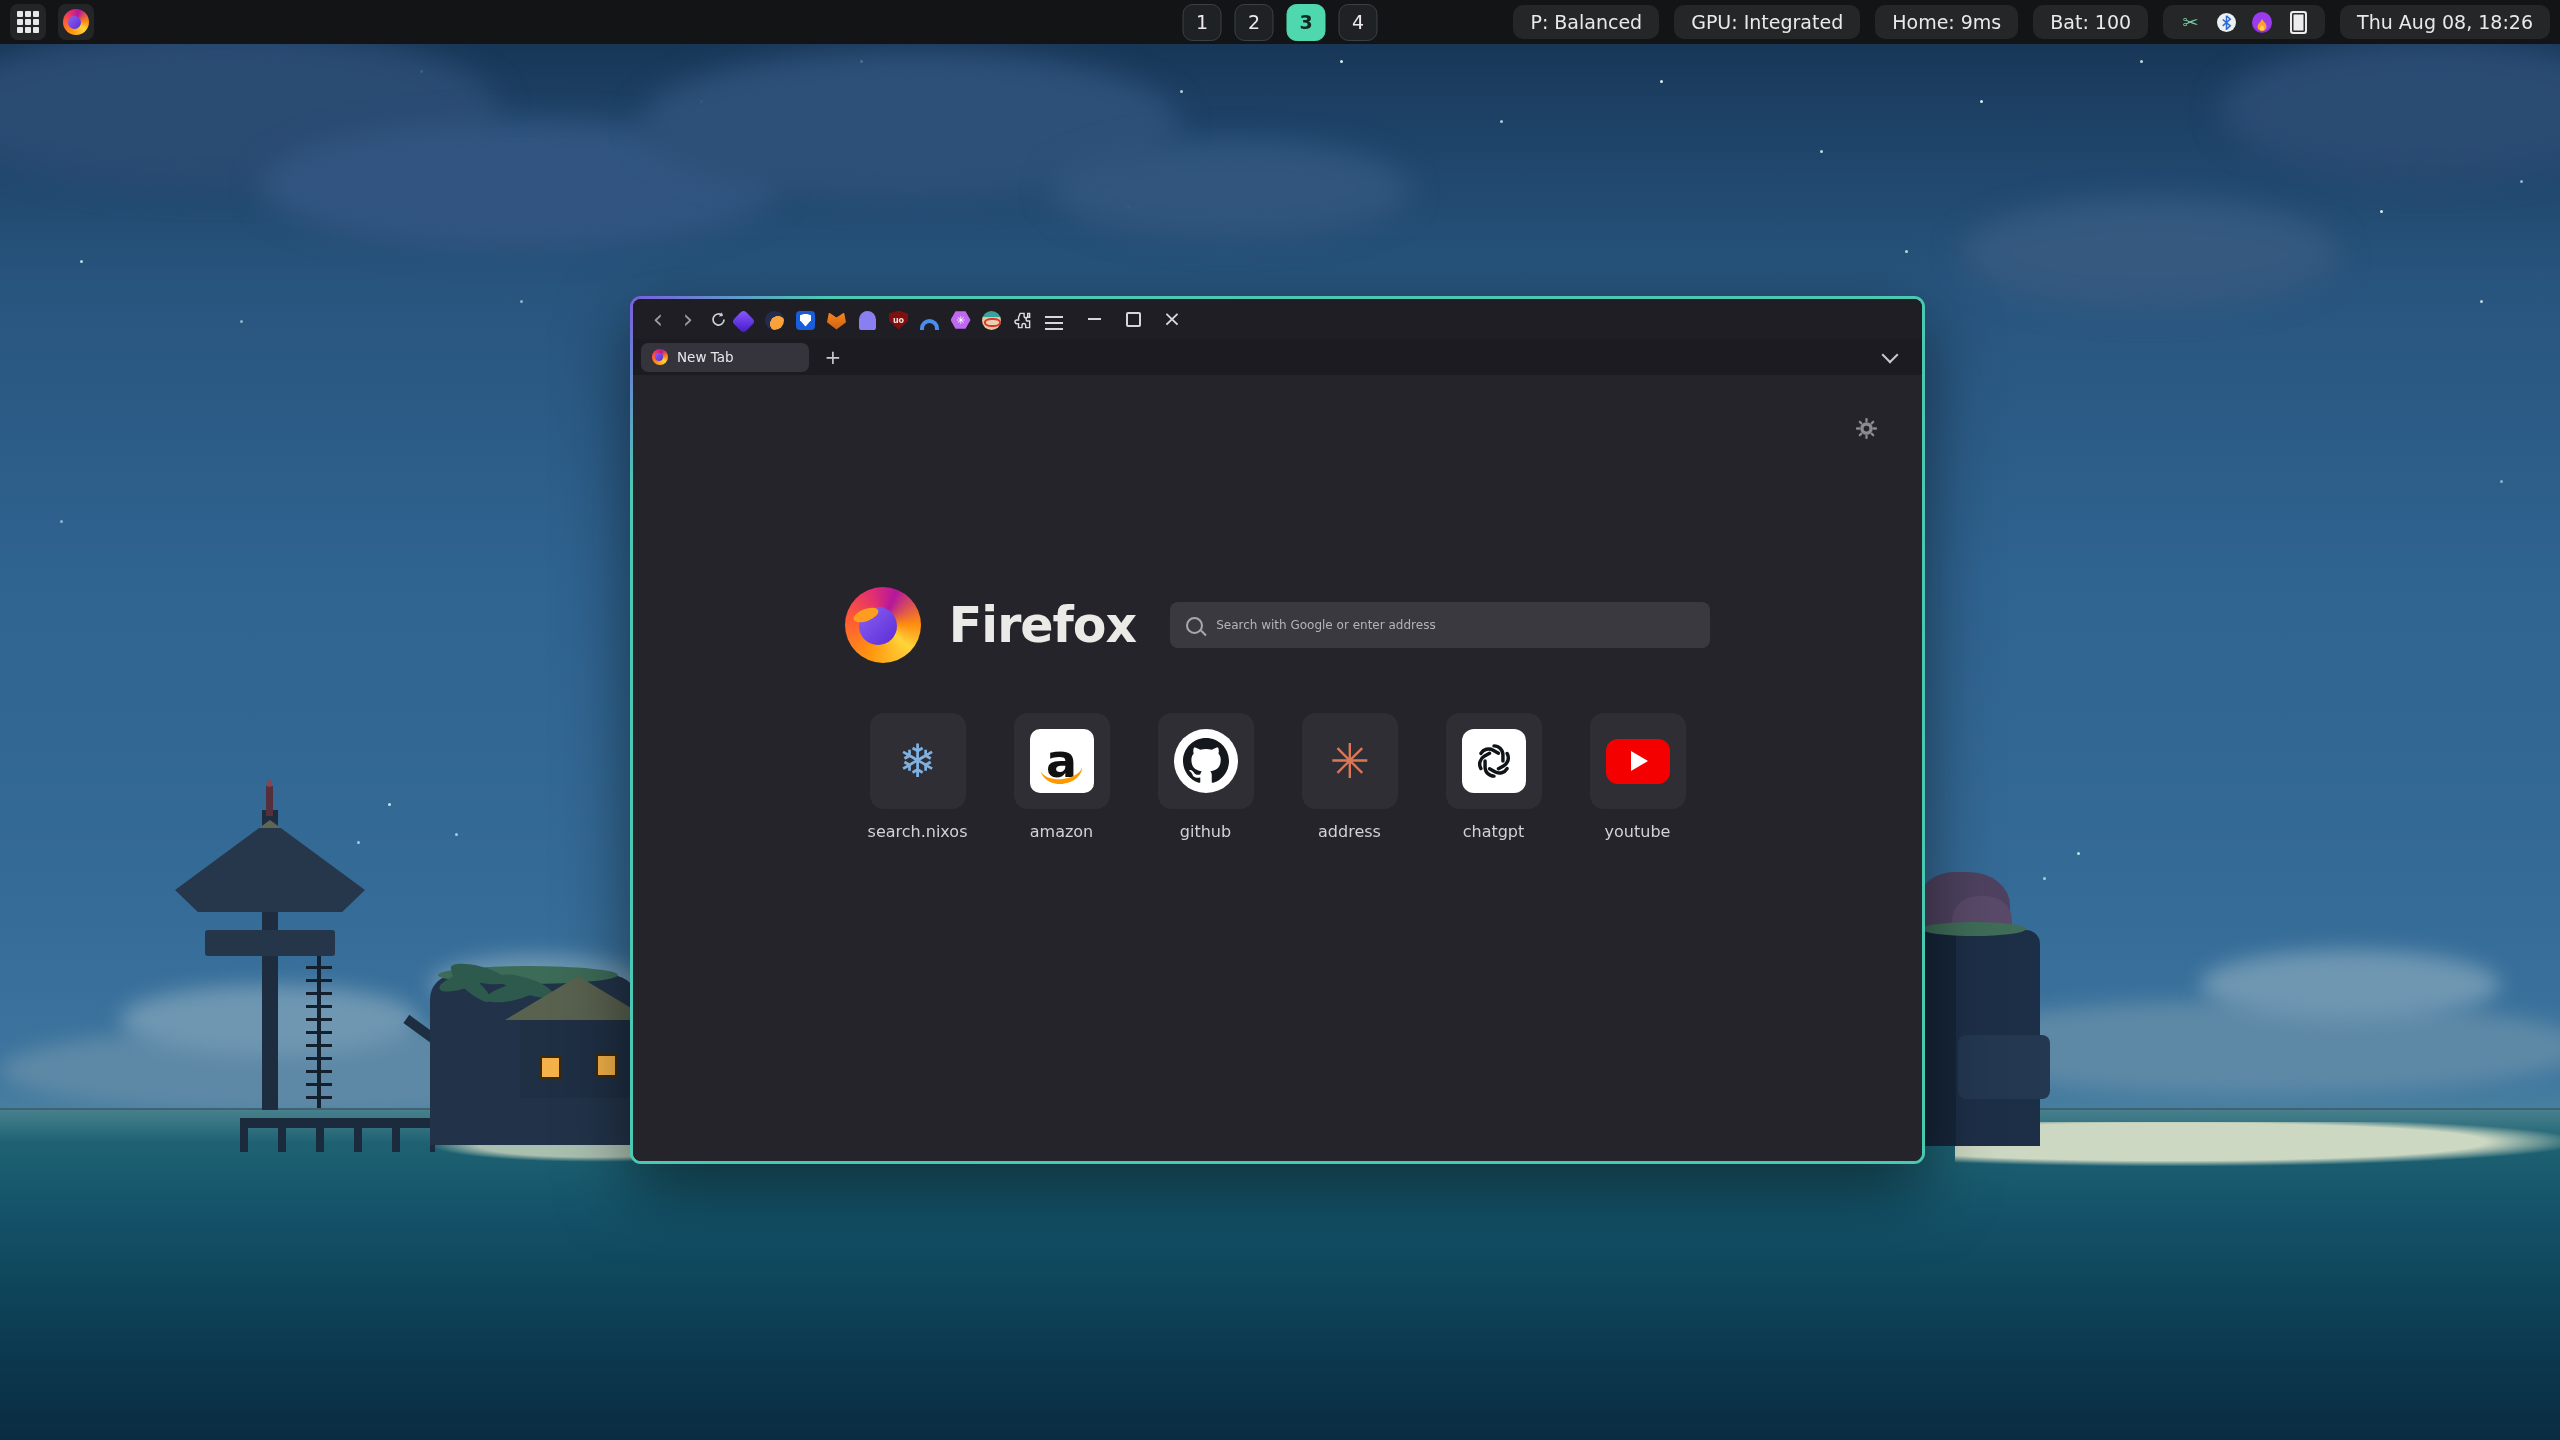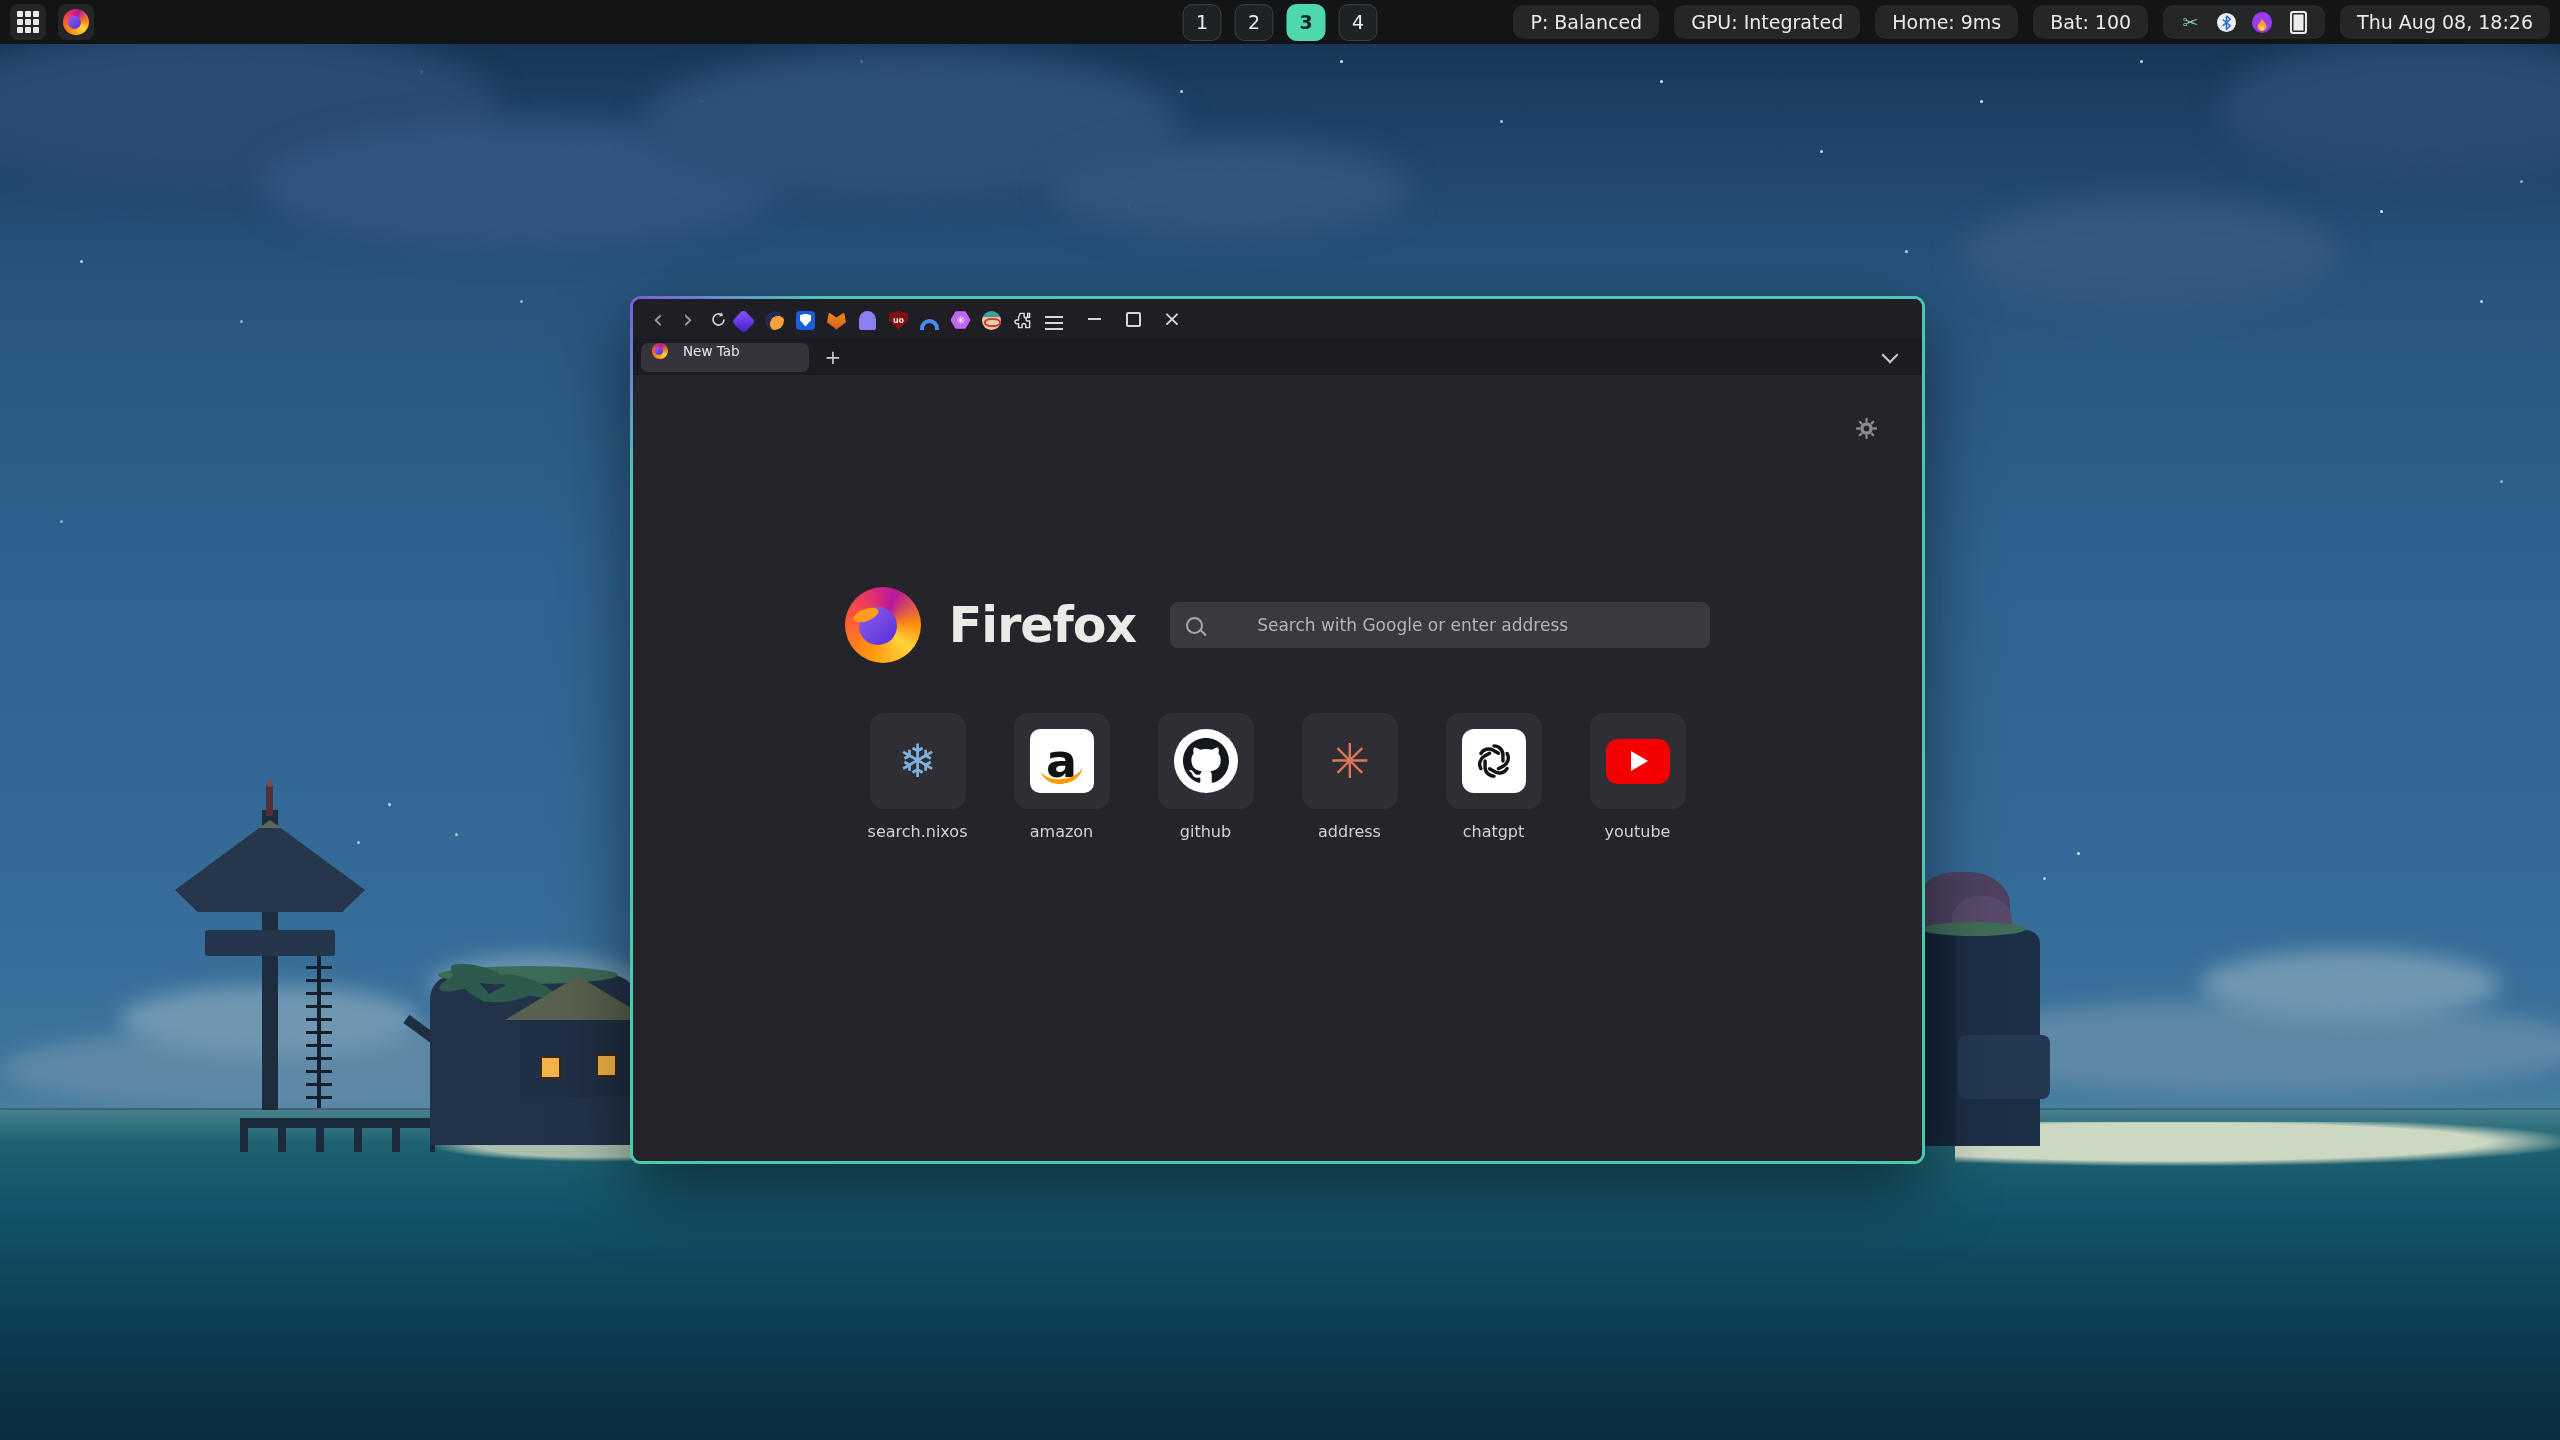--- a/index.html
+++ b/index.html
@@ -138,21 +138,21 @@
   .disguise{width:19px;height:19px;border-radius:50%;background:linear-gradient(#38a29b 0 34%,#e8c49a 34%);position:relative;}
   .disguise::after{content:"";position:absolute;left:2px;top:7px;width:13px;height:5px;border:2px solid #d23b2f;border-radius:45%;background:#fff3;}
   .menu-icon{width:18px;height:14px;background:repeating-linear-gradient(180deg,#d6d6dc 0 2.5px,transparent 2.5px 5.8px);}
   .win-controls{display:flex;align-items:center;gap:19px;margin-left:20px;margin-right:4px;flex:none;}
   .ctl{display:flex;align-items:center;justify-content:center;width:20px;height:20px;color:#d6d6dc;}
   .ctl-min i{width:13px;height:2px;background:#d6d6dc;display:block;}
   .ctl-max i{width:11px;height:11px;border:2px solid #d6d6dc;border-radius:2px;display:block;}
   .ctl-close{font-size:22px;line-height:1;}
   
   .tabbar{height:36px;background:#1c1b21;display:flex;align-items:center;padding:0 8px;flex:none;}
-  .tab{height:29px;width:168px;border-radius:7px;background:#35343d;display:flex;gap:15px;padding:0 11px;box-sizing:border-box;}
+  .tab{height:29px;width:168px;border-radius:7px;background:#35343d;display:flex;align-items:center;gap:9px;padding:0 11px;box-sizing:border-box;}
   .tab-title{color:#e8e8ea;font-size:13.5px;white-space:nowrap;}
   .newtab-btn{width:28px;height:28px;margin-left:10px;display:flex;align-items:center;justify-content:center;
     color:#c9c9ce;font-size:20px;border-radius:6px;}
   .tab-spacer{flex:1;}
   .tab-chevron{width:10px;height:10px;border-right:2px solid #c8c8cd;border-bottom:2px solid #c8c8cd;
     transform:rotate(45deg);margin-right:18px;margin-top:-4px;}
   
   .content{flex:1;background:#25242a;position:relative;}
   .gear{position:absolute;right:44px;top:42px;color:#8b8b92;}
   .hero{display:flex;align-items:center;justify-content:center;gap:28px;padding-top:212px;}
@@ -160,21 +160,21 @@
     background:conic-gradient(from 130deg,#ffd439,#ff980e 20%,#ff5a36 42%,#e3306e 58%,#b5179e 70%,#ff8a0e 88%,#ffd439);}
   .fx-logo::after{content:"";position:absolute;width:38px;height:38px;left:14px;top:20px;border-radius:50%;
     background:linear-gradient(135deg,#8a63f2,#5b2bd6);}
   .fx-logo::before{content:"";position:absolute;width:26px;height:12px;left:8px;top:22px;border-radius:50%;
     background:#ff9d1e;z-index:2;transform:rotate(-20deg);}
   .wordmark{color:#eceae7;font-size:49px;font-weight:bold;letter-spacing:-1px;}
   .nt-search{width:540px;height:46px;border-radius:8px;background:#3a393f;display:flex;align-items:center;
     padding:0 16px;gap:13px;box-sizing:border-box;margin-left:6px;}
   .mag{width:13px;height:13px;border:2px solid #a7a7ae;border-radius:50%;position:relative;flex:none;}
   .mag::after{content:"";position:absolute;width:7px;height:2px;background:#a7a7ae;right:-6px;bottom:-2px;transform:rotate(45deg);}
-  .nt-ph{color:#b4b3ba;font-size:17px;margin-left:41px;}
+  .nt-ph{color:#b4b3ba;font-size:12px;}
   .tiles{display:flex;justify-content:center;gap:48px;margin-top:50px;}
   .tile-wrap{width:96px;display:flex;flex-direction:column;align-items:center;}
   .tile{width:96px;height:96px;border-radius:14px;background:#2f2e35;display:flex;align-items:center;justify-content:center;}
   .tile-label{margin-top:13px;color:#d2d1d6;font-size:16px;white-space:nowrap;}
   .nix-flake{color:#7fb1e0;font-size:46px;line-height:1;}
   .amz{width:64px;height:64px;background:#fff;border-radius:10px;position:relative;display:flex;align-items:center;justify-content:center;}
   .amz b{color:#111;font-size:46px;line-height:.8;font-weight:bold;}
   .amz i{position:absolute;left:11px;bottom:9px;width:42px;height:15px;border-bottom:5px solid #f90;
     border-radius:0 0 60% 60%/0 0 100% 100%;transform:rotate(-6deg);}
   .gh{width:64px;height:64px;background:#fff;border-radius:50%;display:flex;align-items:center;justify-content:center;}

